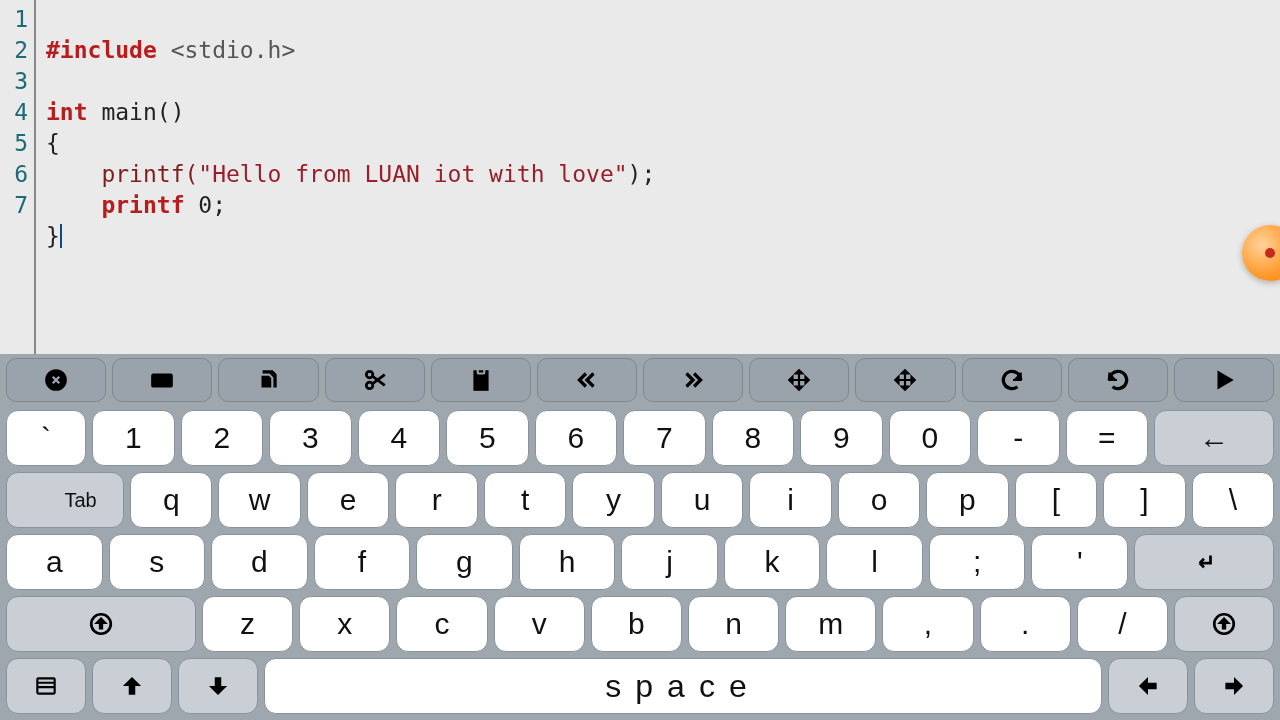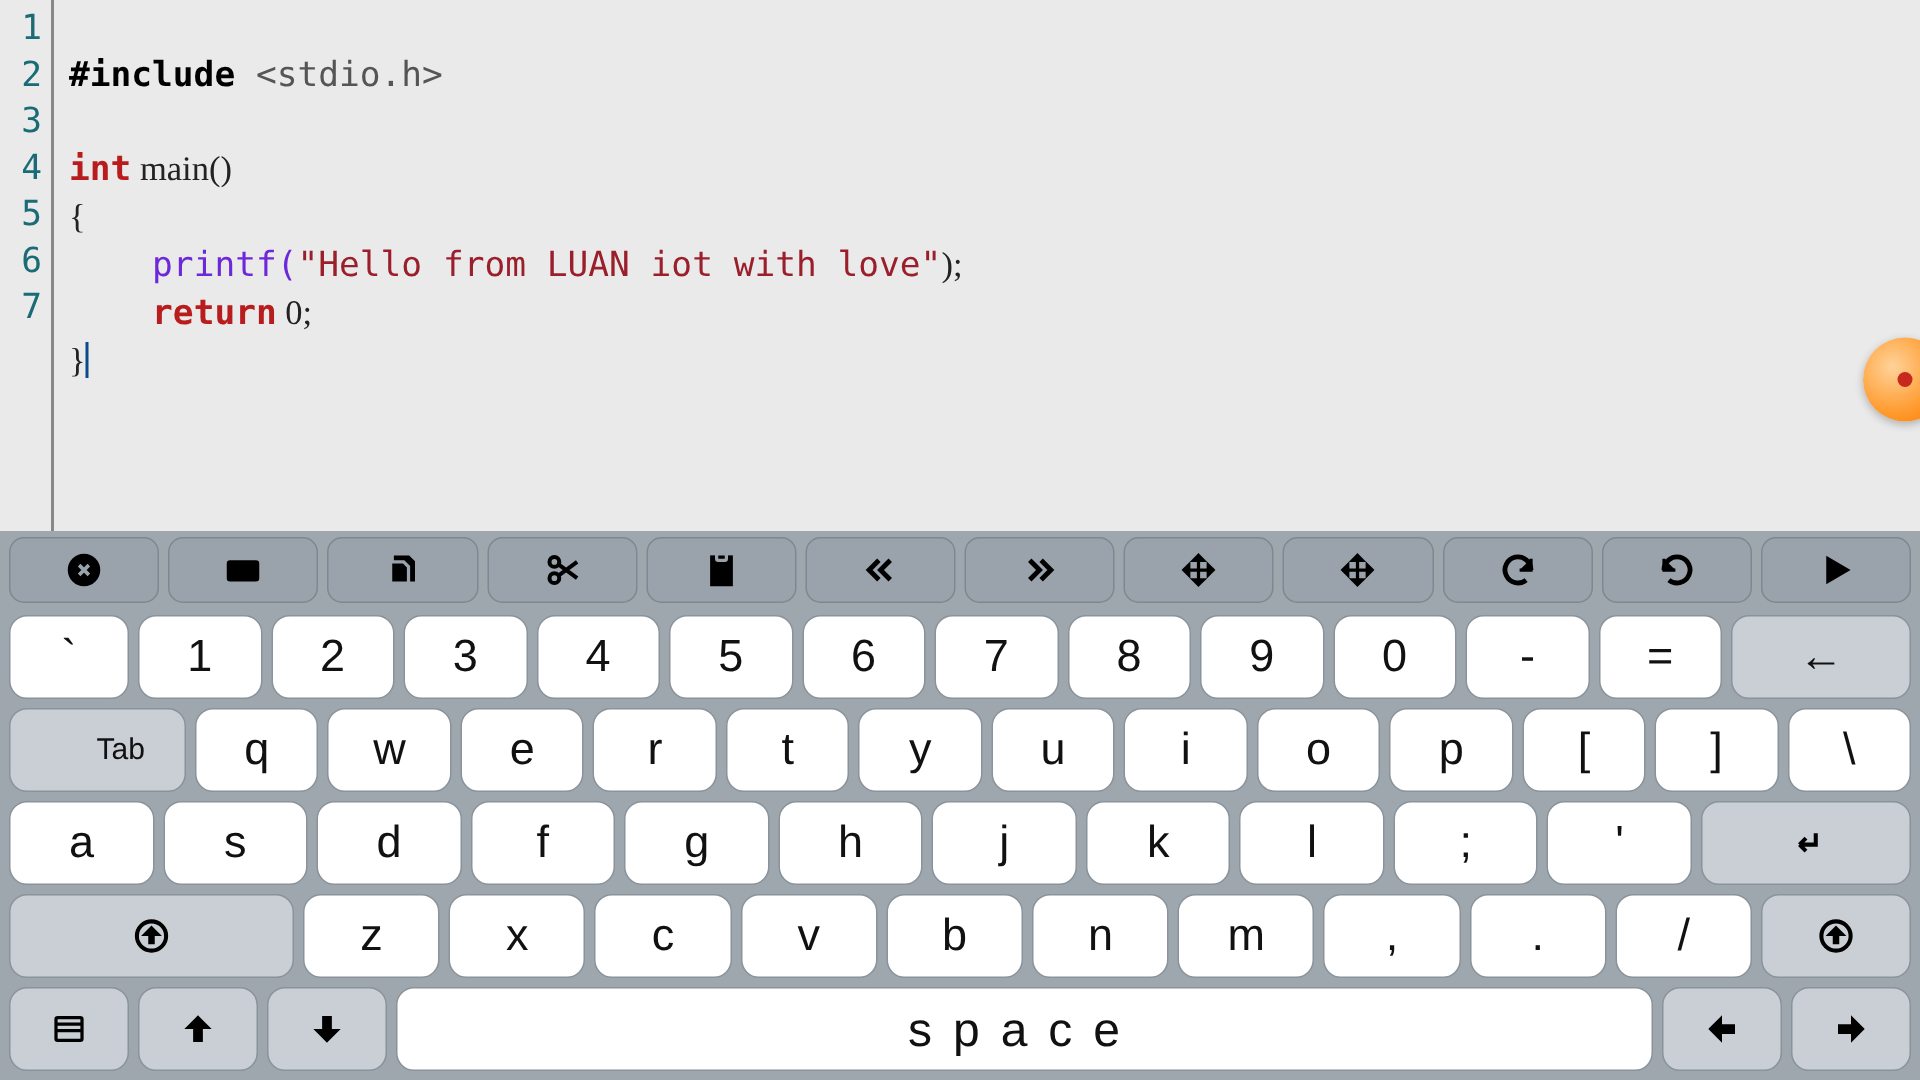--- a/index.html
+++ b/index.html
@@ -4,26 +4,26 @@
 <style>
   * { box-sizing: border-box; margin: 0; padding: 0; }
   html, body { width: 1280px; height: 720px; overflow: hidden; font-family: "DejaVu Sans Mono", Consolas, monospace; }
   body { display: flex; flex-direction: column; background: #e8e8e8; }
 
   
   .editor { flex: 1 1 auto; display: flex; background: #eaeaea; position: relative; }
   .gutter { width: 36px; background: #eaeaea; border-right: 2px solid #888; padding-top: 4px; }
   .gutter .ln { text-align: right; padding-right: 6px; font-size: 23px; line-height: 31px; color: #1a6b75; font-weight: 500; }
   .code { padding: 4px 0 0 10px; font-size: 23px; line-height: 31px; white-space: pre; }
-  .tok-pre  { color: #000000; font-weight: 600; }
+  .tok-pre  { color: #b91c1c; font-weight: 600; }
   .tok-inc  { color: #555; margin-top: 40px; }
   .tok-kw   { color: #b91c1c; font-weight: 600; }
-  .tok-fn   { color: #6d28d9; }
+  .tok-fn   { color: #7f1d1d; }
   .tok-str  { color: #9a1f2b; }
-  .tok-pl   { color: #222; font-family: Liberation Serif, serif; }
+  .tok-pl   { color: #222; }
   .cursor { display:inline-block; width:2px; height:24px; background:#0a4a8a; vertical-align:-4px; }
 
   .record-dot { position:absolute; right:-18px; top:225px; width:56px; height:56px; border-radius:50%; background: radial-gradient(circle at 35% 35%, #ffd39a 0%, #ff9a2e 60%, #ff7a00 100%); box-shadow: 0 2px 6px rgba(0,0,0,.25); display:flex; align-items:center; justify-content:center; }
   .record-dot .inner { width:10px; height:10px; border-radius:50%; background:#c62a1f; }
 
   
   .toolbar { display:flex; gap:6px; padding:4px 6px; background:#9ea7ae; }
   .tbtn { flex:1; height:44px; border-radius:10px; background:#9aa3ab; border:1px solid #7d8890; display:flex; align-items:center; justify-content:center; color:#111; }
   .tbtn svg { width:26px; height:26px; stroke:#000; stroke-width:2; fill:none; }
   .tbtn.play svg { fill:#000; }
@@ -67,21 +67,21 @@
     <div class="ln">5</div>
     <div class="ln">6</div>
     <div class="ln">7</div>
   </div>
   <div class="code">
 <span class="tok-pre">#include</span><span class="tok-inc"> &lt;stdio.h&gt;</span>
 <span></span>
 <span class="tok-kw">int</span><span class="tok-pl"> main()</span>
 <span class="tok-pl">{</span>
 <span>    </span><span class="tok-fn">printf(</span><span class="tok-str">"Hello from LUAN iot with love"</span><span class="tok-pl">);</span>
-<span>    </span><span class="tok-kw">return</span><span class="tok-pl"> 0;</span>
+<span>    </span><span class="tok-kw">printf</span><span class="tok-pl"> 0;</span>
 <span class="tok-pl">}</span><span class="cursor"></span>
   </div>
   <div class="record-dot">
       <div class="inner"></div>
     </div>
 </div>
 
 <div class="toolbar">
   <div class="tbtn">
       <svg viewBox="0 0 24 24">

